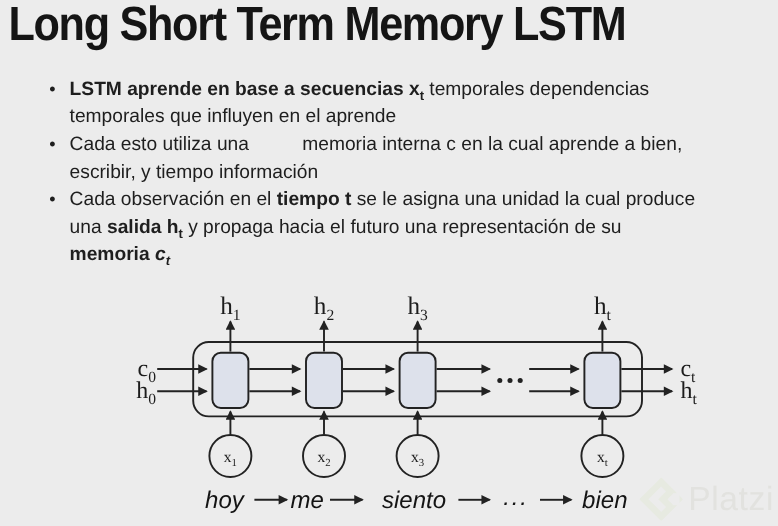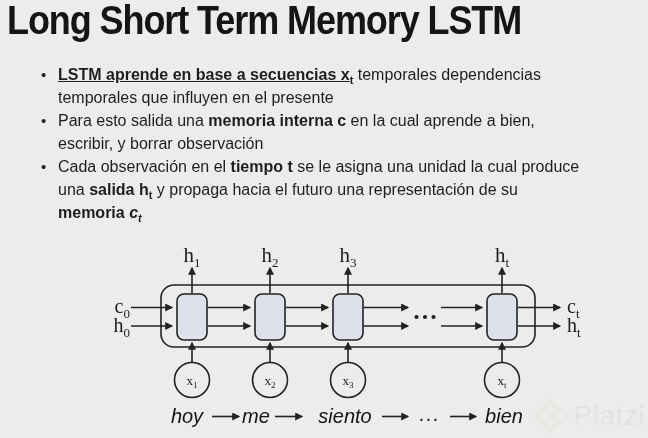--- a/index.html
+++ b/index.html
@@ -44,25 +44,25 @@
   }
 </style>
 </head>
 <body>
 
 <div class="title">Long Short Term Memory LSTM</div>
 
 <div class="bullets">
   <div class="bullet">
     <span class="dot">•</span>
-    <span class="btext"><span style="font-weight: 700; text-decoration: underline;">LSTM aprende en base a secuencias x</span><sub style="font-weight: 700;">t</sub><span> temporales dependencias</span><br><span>temporales que influyen en el presente</span></span>
+    <span class="btext"><span style="font-weight: 700;">LSTM aprende en base a secuencias x</span><sub style="font-weight: 700;">t</sub><span> temporales dependencias</span><br><span>temporales que influyen en el aprende</span></span>
   </div>
   <div class="bullet">
     <span class="dot">•</span>
-    <span class="btext"><span>Para esto salida una </span><span style="font-weight: 700;">memoria interna c</span><span> en la cual aprende a bien,</span><br><span>escribir, y borrar observación</span></span>
+    <span class="btext"><span>Cada esto utiliza una </span><span style="font-weight: 400; margin-left: 40px;">memoria interna c</span><span> en la cual aprende a bien,</span><br><span>escribir, y tiempo información</span></span>
   </div>
   <div class="bullet">
     <span class="dot">•</span>
     <span class="btext"><span>Cada observación en el </span><span style="font-weight: 700;">tiempo t</span><span> se le asigna una unidad la cual produce</span><br><span>una </span><span style="font-weight: 700;">salida h</span><sub style="font-weight: 700;">t</sub><span> y propaga hacia el futuro una representación de su</span><br><span style="font-weight: 700;">memoria </span><span style="font-weight: 700; font-style: italic;">c</span><sub style="font-weight: 700; font-style: italic;">t</sub></span>
   </div>
 </div>
 
 <svg class="diagram" viewBox="0 0 648 438" xmlns="http://www.w3.org/2000/svg">
   <defs>
     <marker id="ah" markerUnits="userSpaceOnUse" markerWidth="9" markerHeight="8" viewBox="0 0 10 10" refX="8.5" refY="5" orient="auto">

